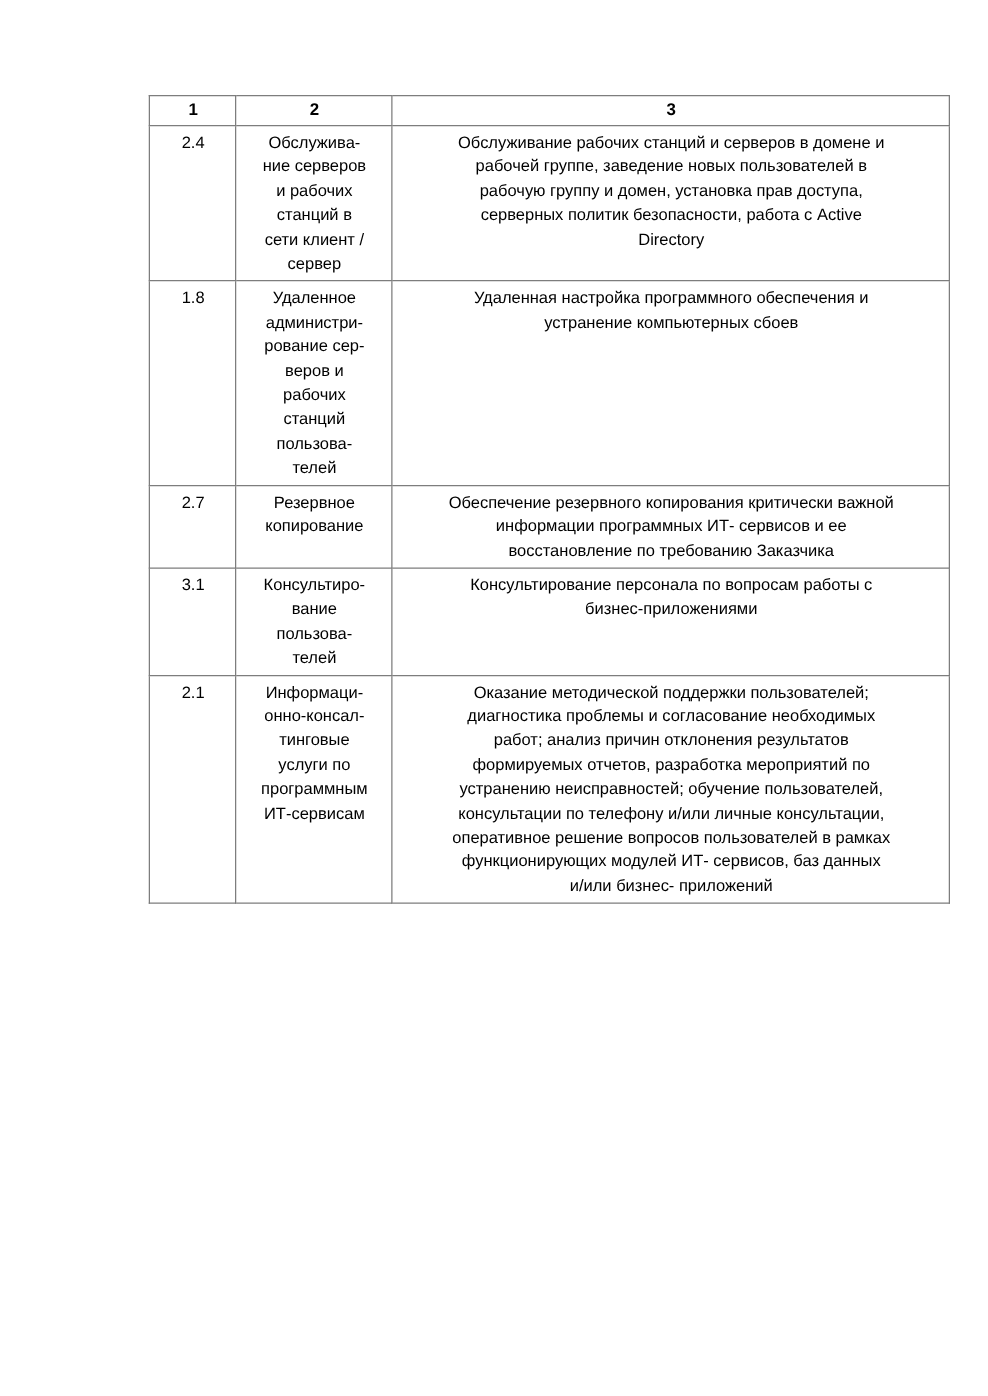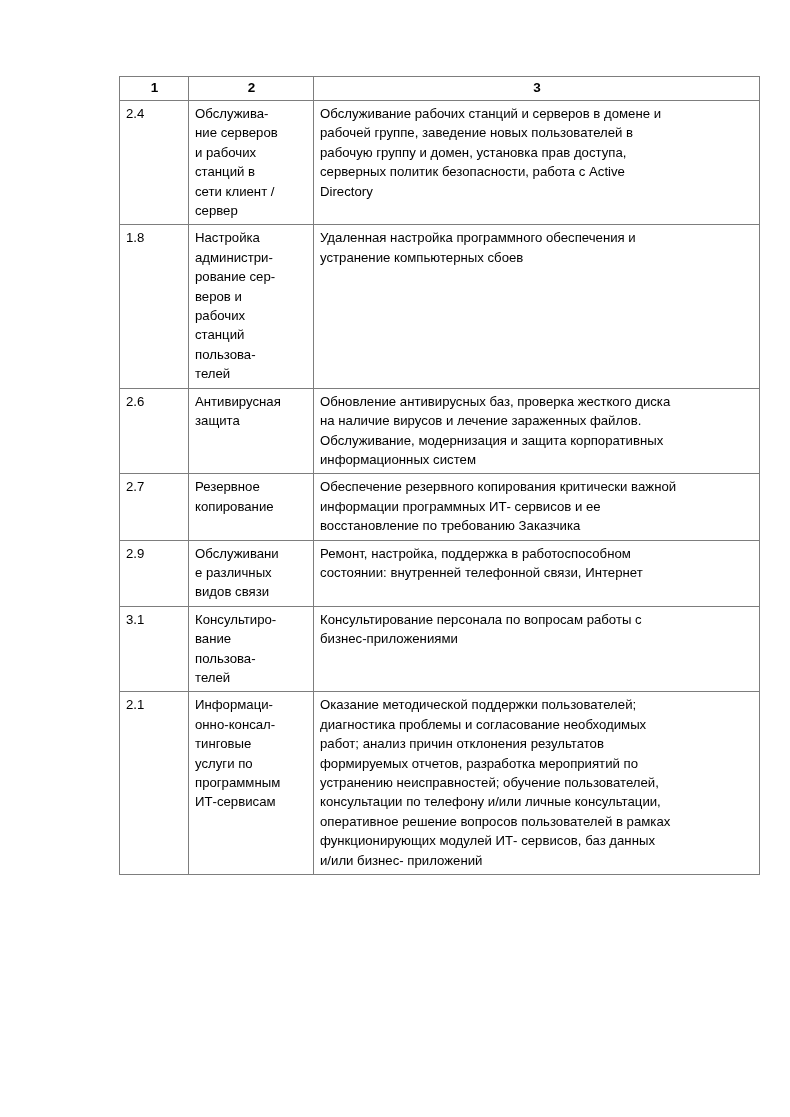--- a/index.html
+++ b/index.html
@@ -34,21 +34,21 @@
     width: 640px;
   }
   table.doc-table td,
   table.doc-table th {
     border: 1px solid #7d7d7d;
     vertical-align: top;
     padding: 3px 5px 4px 6px;
     font-size: 13.2px;
     line-height: 19.4px;
     font-weight: normal;
-    text-align: left;
+    text-align: center;
     white-space: pre-line;
     word-wrap: break-word;
   }
   col.c1 { width: 69px; }
   col.c2 { width: 125px; }
   col.c3 { width: 446px; }
 
   table.doc-table thead th {
     text-align: center;
     font-weight: bold;
@@ -104,60 +104,43 @@
 сервер</td>
           <td class="desc">Обслуживание рабочих станций и серверов в домене и
 рабочей группе, заведение новых пользователей в
 рабочую группу и домен, установка прав доступа,
 серверных политик безопасности, работа с Active
 Directory</td>
         </tr>
 
         <tr>
           <td class="num">1.8</td>
-          <td class="name">Настройка
+          <td class="name">Удаленное
 администри-
 рование сер-
 веров и
 рабочих
 станций
 пользова-
 телей</td>
           <td class="desc">Удаленная настройка программного обеспечения и
 устранение компьютерных сбоев</td>
         </tr>
 
-        <tr>
-          <td class="num">2.6</td>
-          <td class="name">Антивирусная
-защита</td>
-          <td class="desc">Обновление антивирусных баз, проверка жесткого диска
-на наличие вирусов и лечение зараженных файлов.
-Обслуживание, модернизация и защита корпоративных
-информационных систем</td>
-        </tr>
 
         <tr>
           <td class="num">2.7</td>
           <td class="name">Резервное
 копирование</td>
           <td class="desc">Обеспечение резервного копирования критически важной
 информации программных ИТ- сервисов и ее
 восстановление по требованию Заказчика</td>
         </tr>
 
 
-        <tr>
-          <td class="num">2.9</td>
-          <td class="name">Обслуживани
-е различных
-видов связи</td>
-          <td class="desc">Ремонт, настройка, поддержка в работоспособном
-состоянии: внутренней телефонной связи, Интернет</td>
-        </tr>
 
 
 
         <tr>
           <td class="num">3.1</td>
           <td class="name">Консультиро-
 вание
 пользова-
 телей</td>
           <td class="desc">Консультирование персонала  по вопросам работы с

